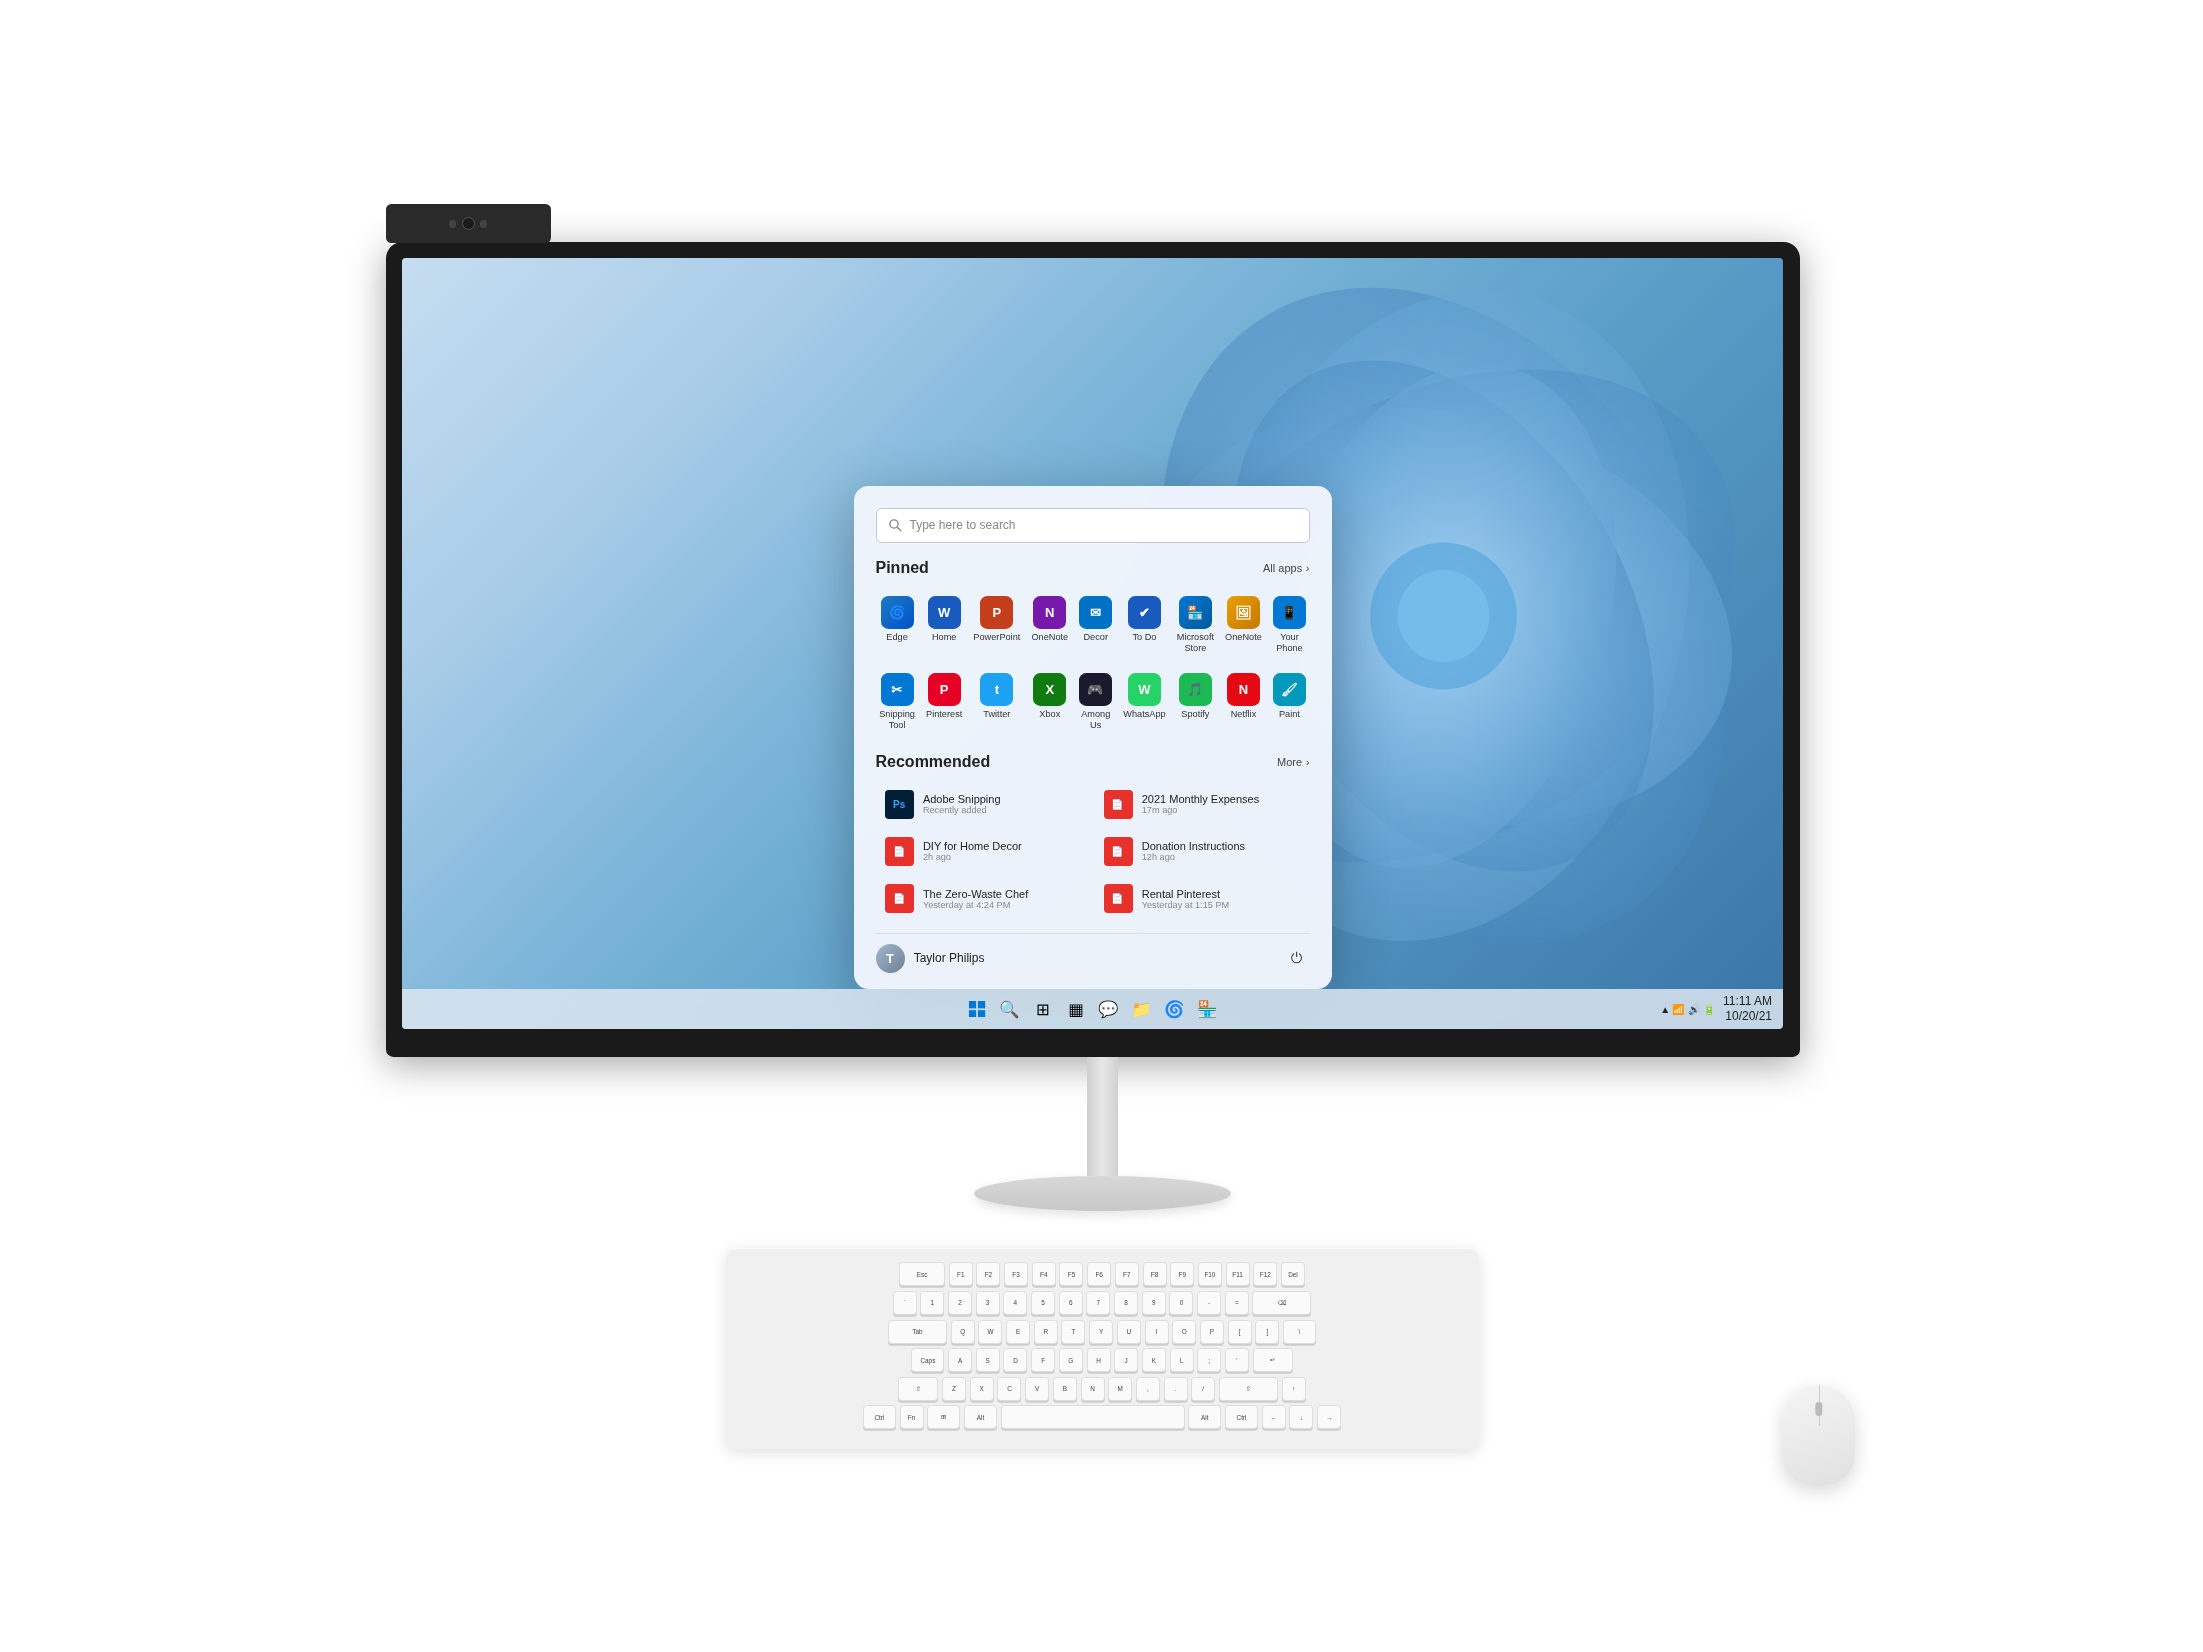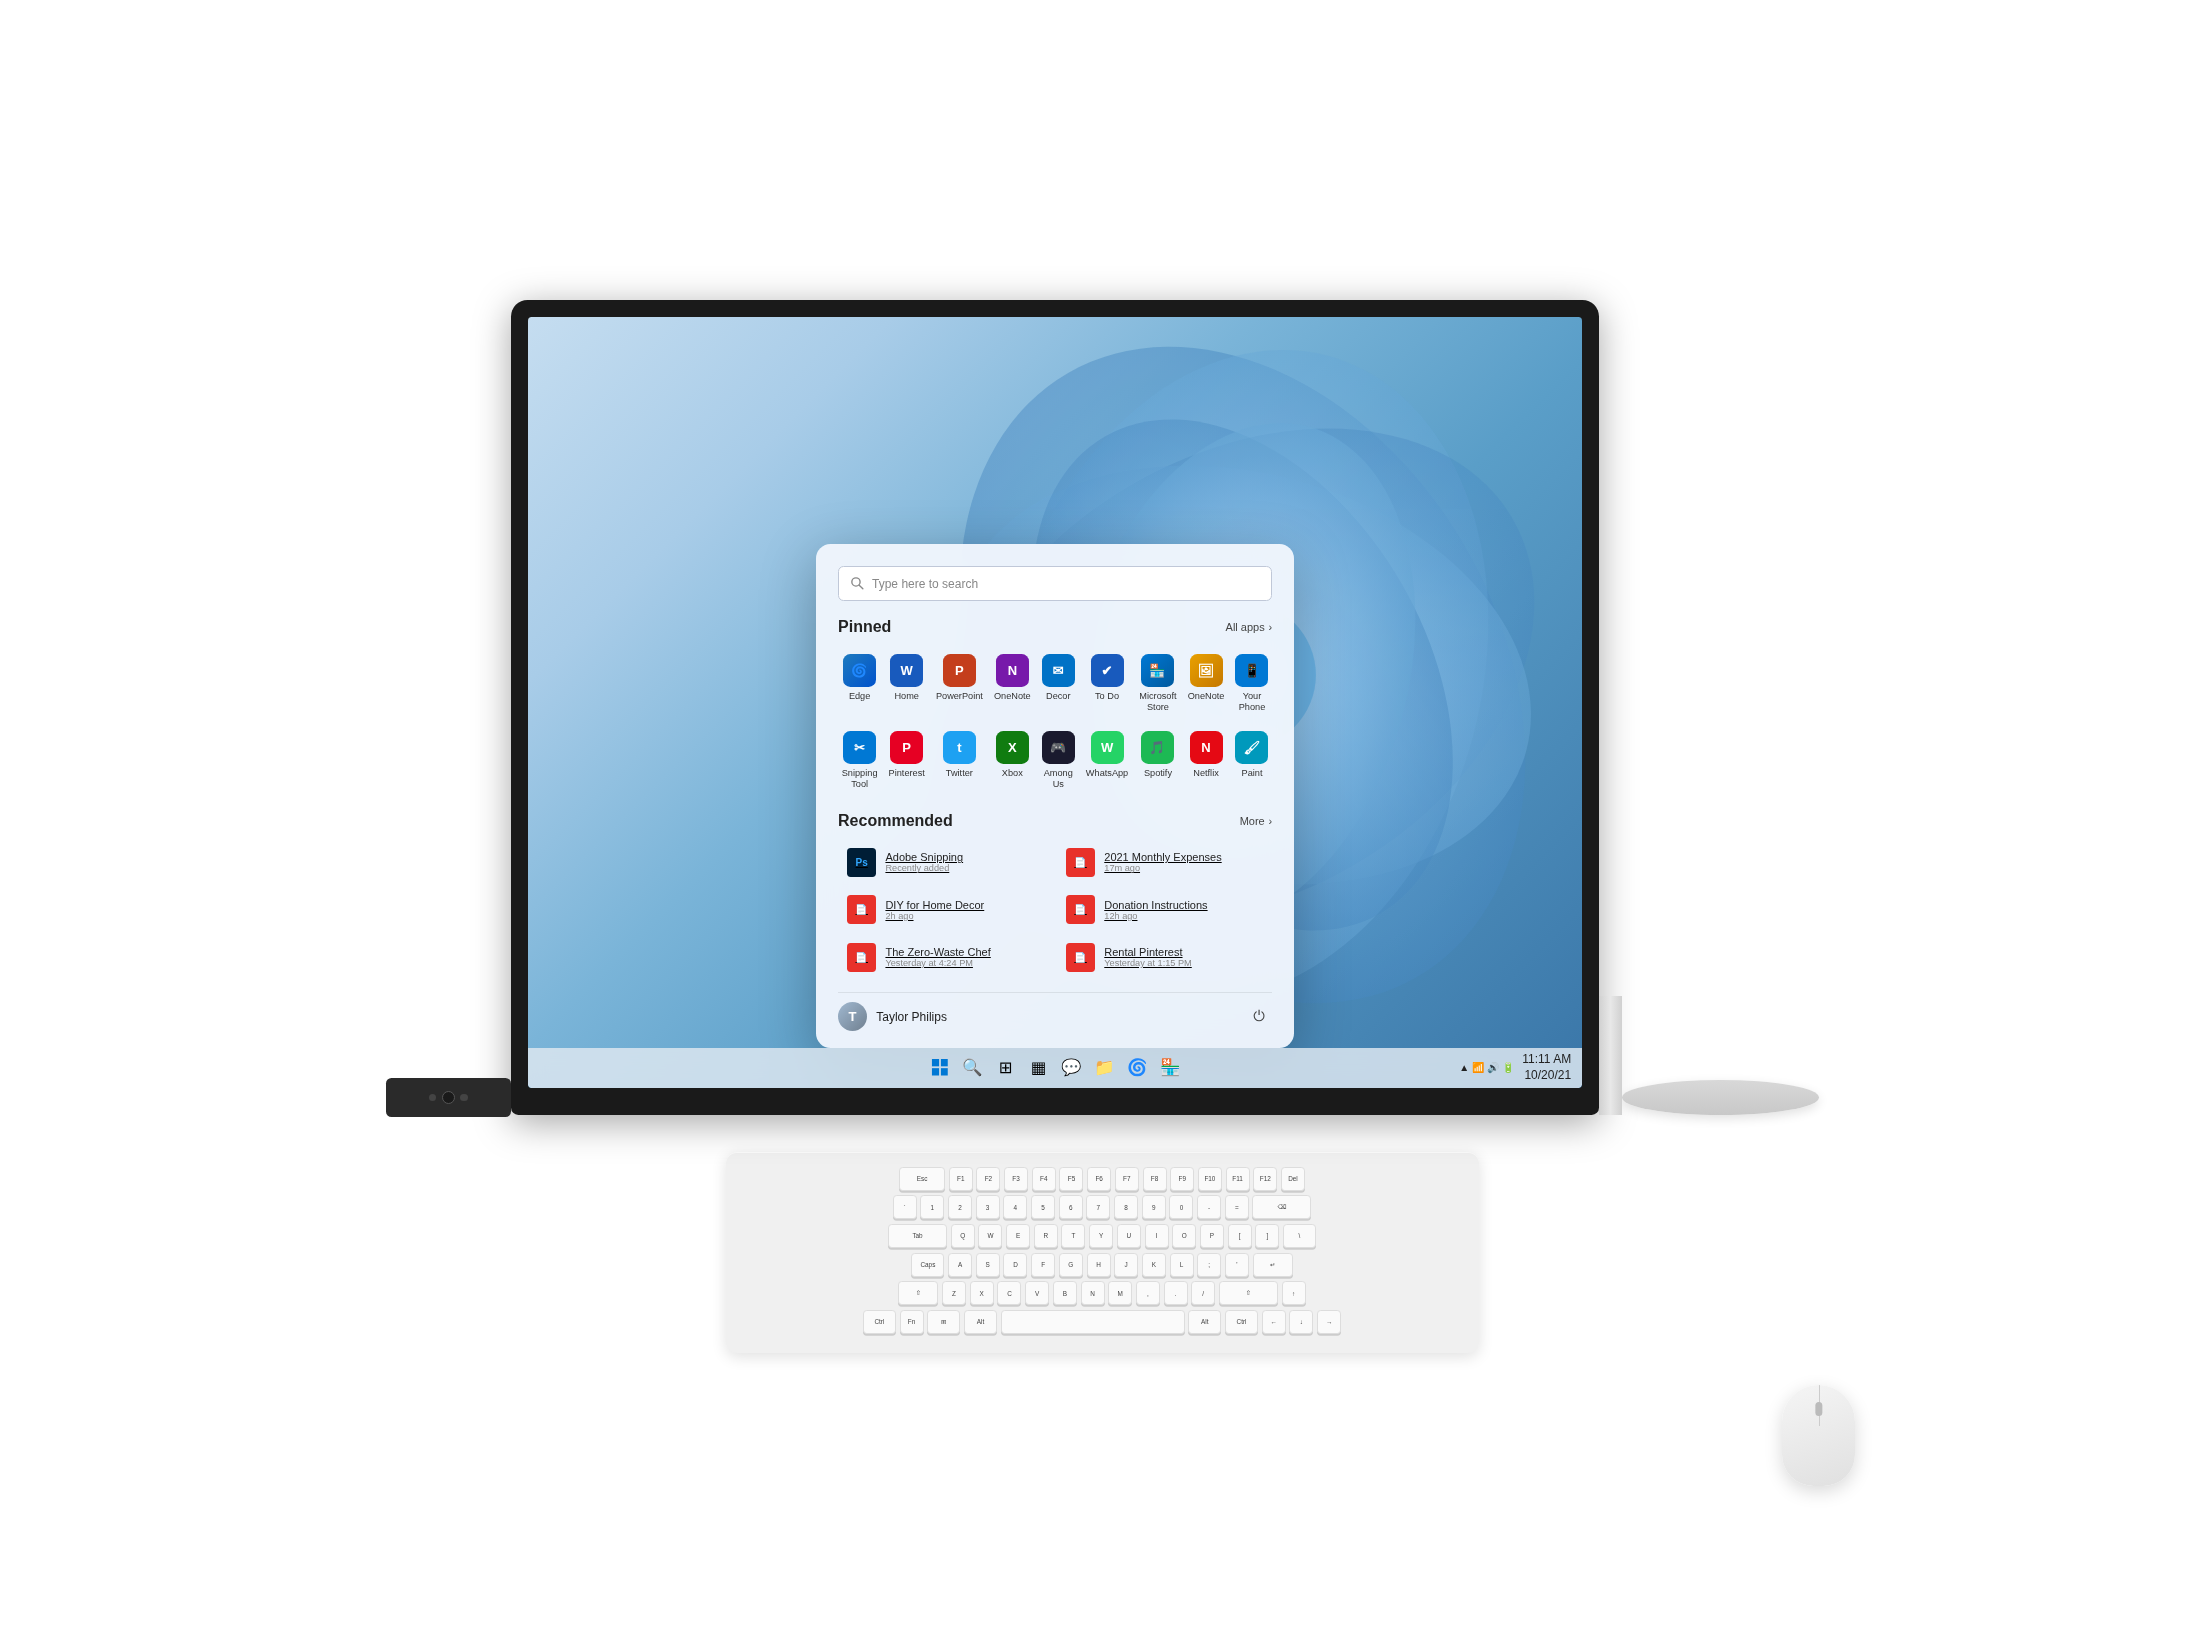--- a/index.html
+++ b/index.html
@@ -22,22 +22,22 @@
       flex-direction: column;
       align-items: center;
       justify-content: center;
     }
 
     
     .monitor-outer {
       width: 1433px;
       position: relative;
       display: flex;
-      flex-direction: row;
-      align-items: flex-end;
+      flex-direction: column;
+      align-items: flex-start;
     }
 
     
     .webcam-bar {
       width: 165px;
       height: 39px;
       background: #2a2a2a;
       border-radius: 5.5px;
       position: relative;
       z-index: 2;
@@ -232,21 +232,20 @@
       gap: 3.7px;
       margin-bottom: 13px;
     }
     .rec-item {
       display: flex;
       align-items: center;
       gap: 9.2px;
       padding: 7.3px 9.2px;
       border-radius: 7.3px;
       cursor: pointer;
-      text-decoration: underline;
     }
     .rec-icon {
       width: 29px; height: 29px;
       border-radius: 3.7px;
       flex-shrink: 0;
       display: flex; align-items: center; justify-content: center;
       font-size: 16.5px;
     }
     .rec-text { display: flex; flex-direction: column; }
     .rec-name { font-size: 11px; color: #222; font-weight: 500; }

